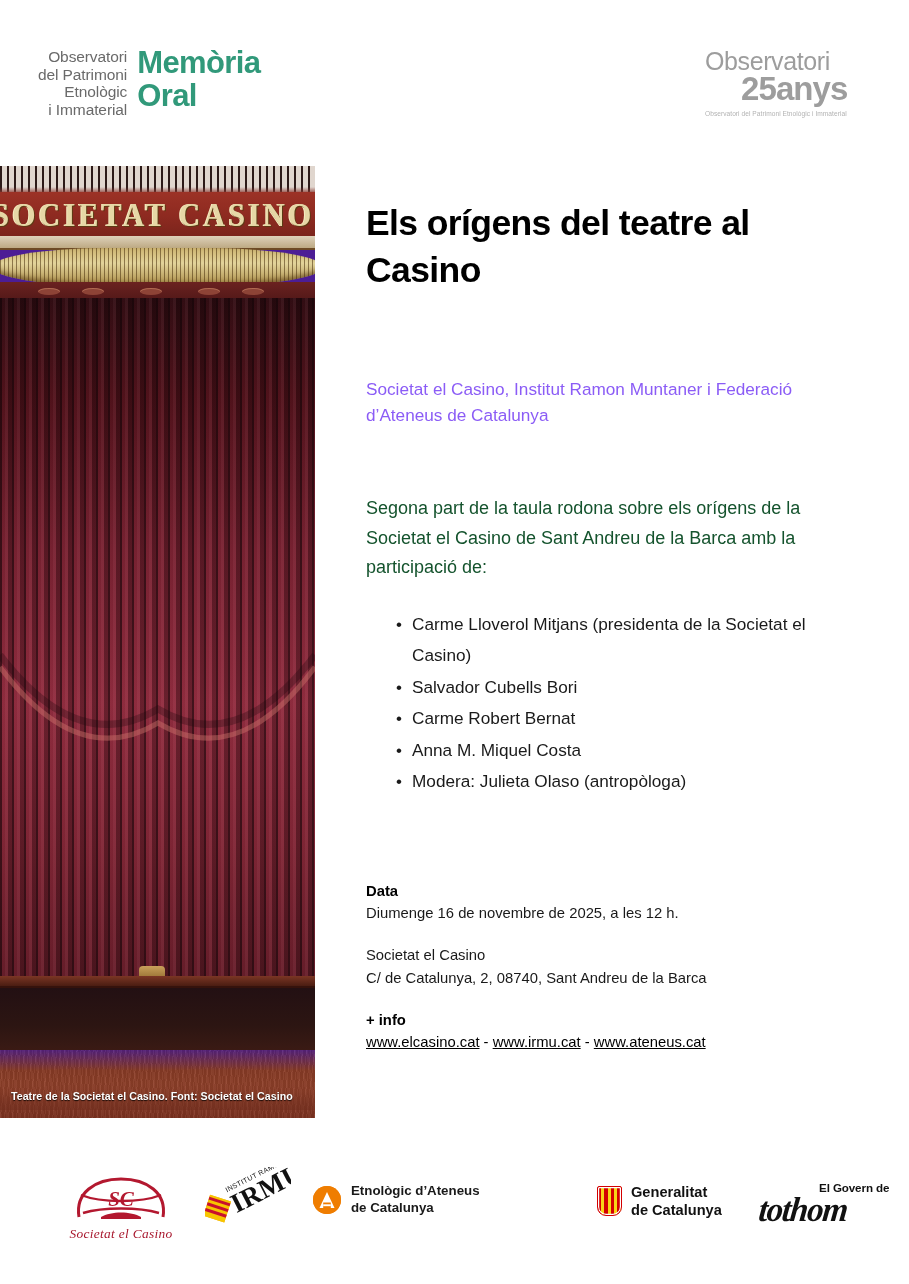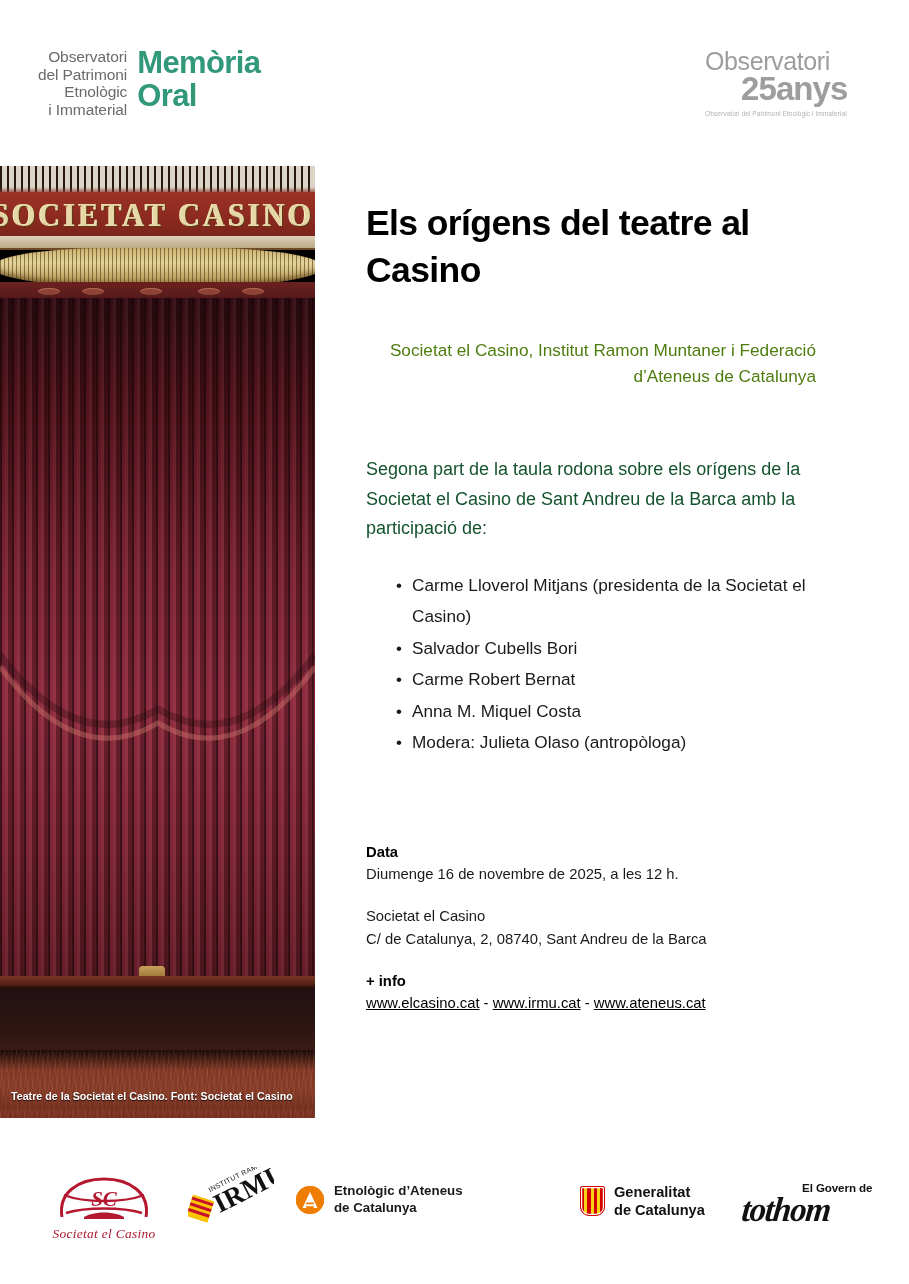--- a/index.html
+++ b/index.html
@@ -88,21 +88,21 @@
   }
 
   
   .photo {
     position: absolute;
     left: 0;
     top: 166px;
     width: 315px;
     height: 952px;
     overflow: hidden;
-    background: #000000;
+    background: #4c1d95;
   }
   .photo-inner { position: absolute; inset: 0; }
 
   
   .ph-cornice {
     position: absolute; left: 0; top: 0; width: 100%; height: 28px;
     background:
       repeating-linear-gradient(90deg,
         #2b1a12 0px, #2b1a12 2px,
         #e8e0d2 2px, #e8e0d2 7px);
@@ -231,26 +231,25 @@
   .title {
     font-size: 35.5px;
     line-height: 47px;
     font-weight: bold;
     letter-spacing: -0.6px;
     color: #000;
     max-width: 490px;
   }
 
   .orgs {
-    margin-top: 43px;
+    margin-top: 82px;
     font-size: 17.2px;
     line-height: 26px;
-    color: #4d7c0f;
+    color: #8b5cf6;
     max-width: 450px;
-    text-align: right;
   }
 
   .desc {
     margin-top: 66px;
     font-size: 18px;
     line-height: 29.5px;
     color: #14532d;
     max-width: 492px;
   }
 
@@ -292,21 +291,21 @@
 
   .links a {
     color: #000;
     text-decoration: underline;
   }
   .links .sep { color:#000; text-decoration: none; }
 
   
   .footer {
     position: absolute;
-    left: 0; top: 1155px;
+    left: 17px; top: 1155px;
     width: 840px;
     height: 129px;
   }
 
   .logo { position: absolute; }
 
   
   .lg-casino { left: 44px; top: 18px; width: 120px; text-align: center; }
   .lg-casino .mark { width: 120px; height: 48px; position: relative; }
   .lg-casino .cname {

